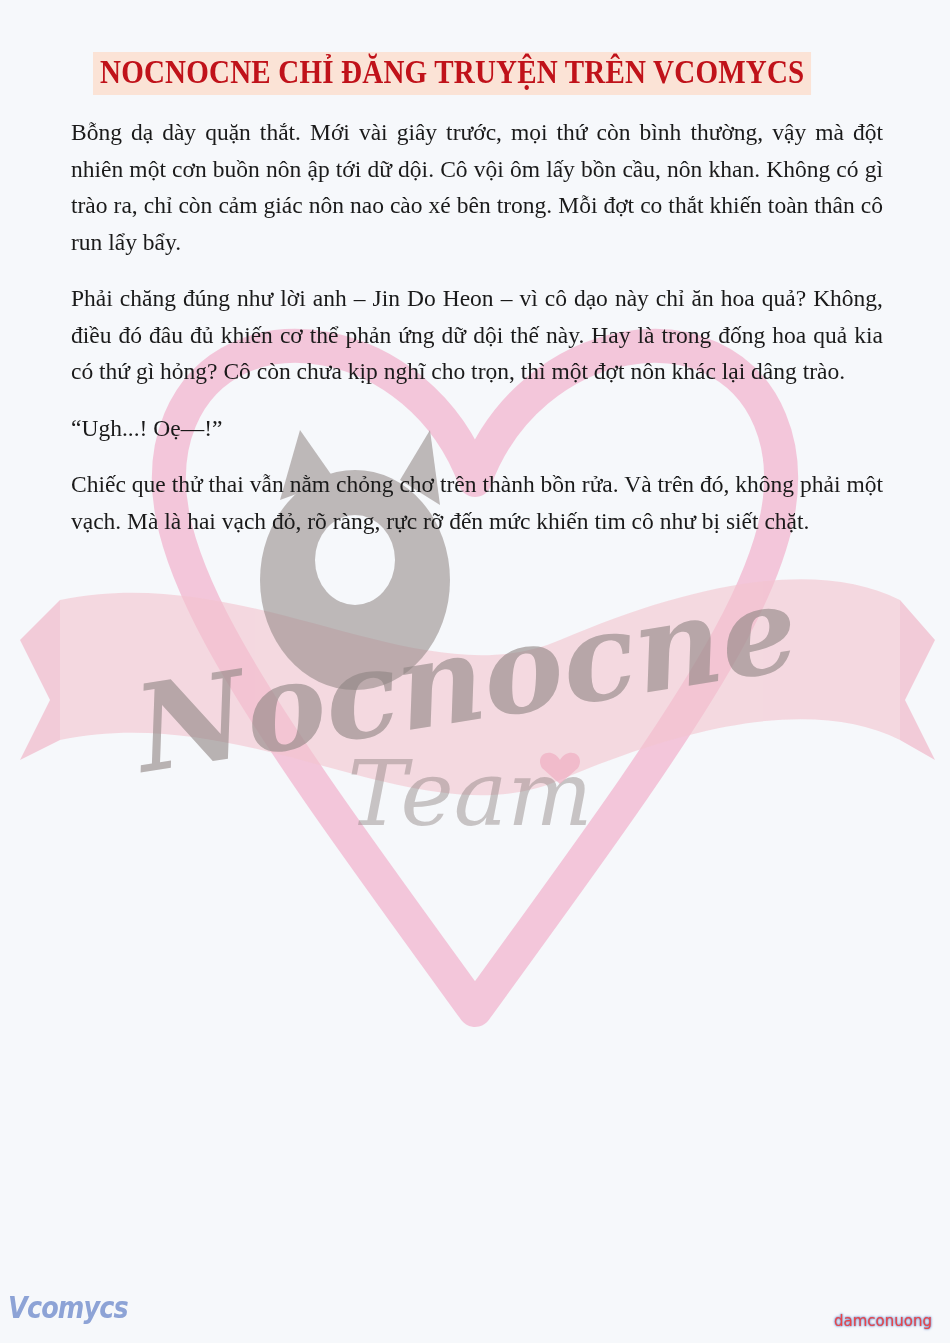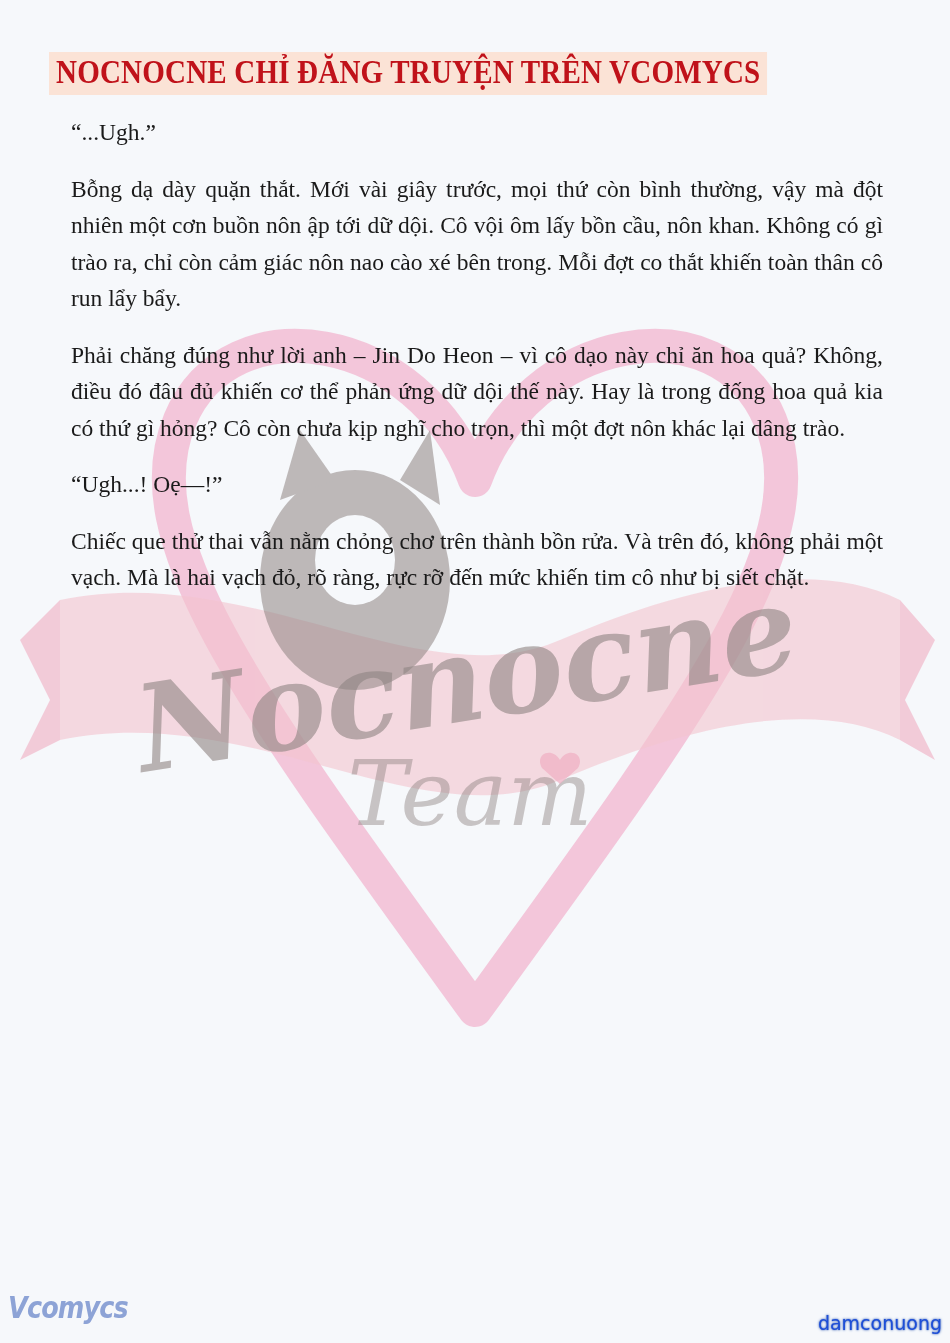--- a/index.html
+++ b/index.html
@@ -2,37 +2,37 @@
 <html><head>
 <meta charset="utf-8">
 <style>
   html, body { margin: 0; padding: 0; }
   body {
     width: 950px; height: 1343px; overflow: hidden;
     background: #f6f8fb; position: relative;
     font-family: "Liberation Serif", "DejaVu Serif", serif;
   }
   .watermark { position: absolute; left: 0; top: 0; width: 950px; height: 1343px; pointer-events: none; z-index: 0; }
-  .banner-wrap { position: absolute; top: 52px; left: 0; width: 905px; text-align: left; z-index: 2; }
+  .banner-wrap { position: absolute; top: 52px; left: 0; width: 905px; text-align: center; z-index: 2; }
   .banner {
     display: inline-block; background: #fbe3d6; color: #c0121a;
     font-family: "Liberation Serif", serif; font-weight: bold;
     font-size: 33px; letter-spacing: 0.2px; padding: 2px 8px 4px 8px;
     transform: scaleX(0.88); transform-origin: center;
   }
   .content {
     position: absolute; top: 114px; left: 71px; width: 812px; z-index: 2;
     color: #1a1a1a; font-size: 23.5px; line-height: 36.5px;
   }
   .content p { margin: 0 0 20px 0; text-align: justify; }
   .footer-logo { position: absolute; left: 8px; top: 1290px; z-index: 2;
     font-family: "DejaVu Sans", sans-serif; font-style: italic; font-weight: bold;
     font-size: 30px; color: #8da3d6; letter-spacing: -1px; transform: scaleX(0.85); transform-origin: left; }
-  .footer-credit { position: absolute; right: 8px; top: 1312px; z-index: 2;
-    font-family: "DejaVu Sans", sans-serif; font-size: 19px; color: #1d4ed8;
+  .footer-credit { position: absolute; right: 18px; top: 1312px; z-index: 2;
+    font-family: "DejaVu Sans", sans-serif; font-size: 15px; color: #ef4444;
     text-shadow: 0 0 3px #7e98cf, 0 0 2px #7e98cf, 0 0 1px #5d7bbf; }
 </style>
 </head>
 <body>
 
 <svg class="watermark" viewBox="0 0 950 1343" xmlns="http://www.w3.org/2000/svg">
   <g opacity="0.75">
     <path d="M475 480 C 420 330, 230 300, 180 420 C 130 540, 250 700, 475 1010 C 700 700, 820 540, 770 420 C 720 300, 530 330, 475 480 Z" fill="none" stroke="#f2b5cf" stroke-width="34" stroke-linejoin="round"></path>
   </g>
   <g opacity="0.6">
@@ -49,21 +49,20 @@
   <text x="470" y="720" text-anchor="middle" transform="rotate(-9 470 700)" font-family="DejaVu Serif, serif" font-weight="bold" font-style="italic" font-size="120" fill="#8f8583" opacity="0.6">Nocnocne</text>
   <text x="470" y="825" text-anchor="middle" font-family="DejaVu Serif, serif" font-style="italic" font-size="90" fill="#8f8583" opacity="0.45">Team</text>
   <path d="M560 760 c -8 -14 -26 -6 -18 8 l 18 16 l 18 -16 c 8 -14 -10 -22 -18 -8 z" fill="#f0aec2" opacity="0.7"></path>
 </svg>
 
 <div class="banner-wrap">
   <span class="banner">NOCNOCNE CHỈ ĐĂNG TRUYỆN TRÊN VCOMYCS</span>
 </div>
 
 <div class="content">
-  <p>“...Ugh.”</p>
   <p>Bỗng dạ dày quặn thắt. Mới vài giây trước, mọi thứ còn bình thường, vậy mà đột nhiên một cơn buồn nôn ập tới dữ dội. Cô vội ôm lấy bồn cầu, nôn khan. Không có gì trào ra, chỉ còn cảm giác nôn nao cào xé bên trong. Mỗi đợt co thắt khiến toàn thân cô run lẩy bẩy.</p>
   <p>Phải chăng đúng như lời anh – Jin Do Heon – vì cô dạo này chỉ ăn hoa quả? Không, điều đó đâu đủ khiến cơ thể phản ứng dữ dội thế này. Hay là trong đống hoa quả kia có thứ gì hỏng? Cô còn chưa kịp nghĩ cho trọn, thì một đợt nôn khác lại dâng trào.</p>
   <p>“Ugh...! Oẹ—!”</p>
   <p>Chiếc que thử thai vẫn nằm chỏng chơ trên thành bồn rửa. Và trên đó, không phải một vạch. Mà là hai vạch đỏ, rõ ràng, rực rỡ đến mức khiến tim cô như bị siết chặt.</p>
 </div>
 
 <div class="footer-logo">Vcomycs</div>
 <div class="footer-credit">damconuong</div>
 
 </body></html>

